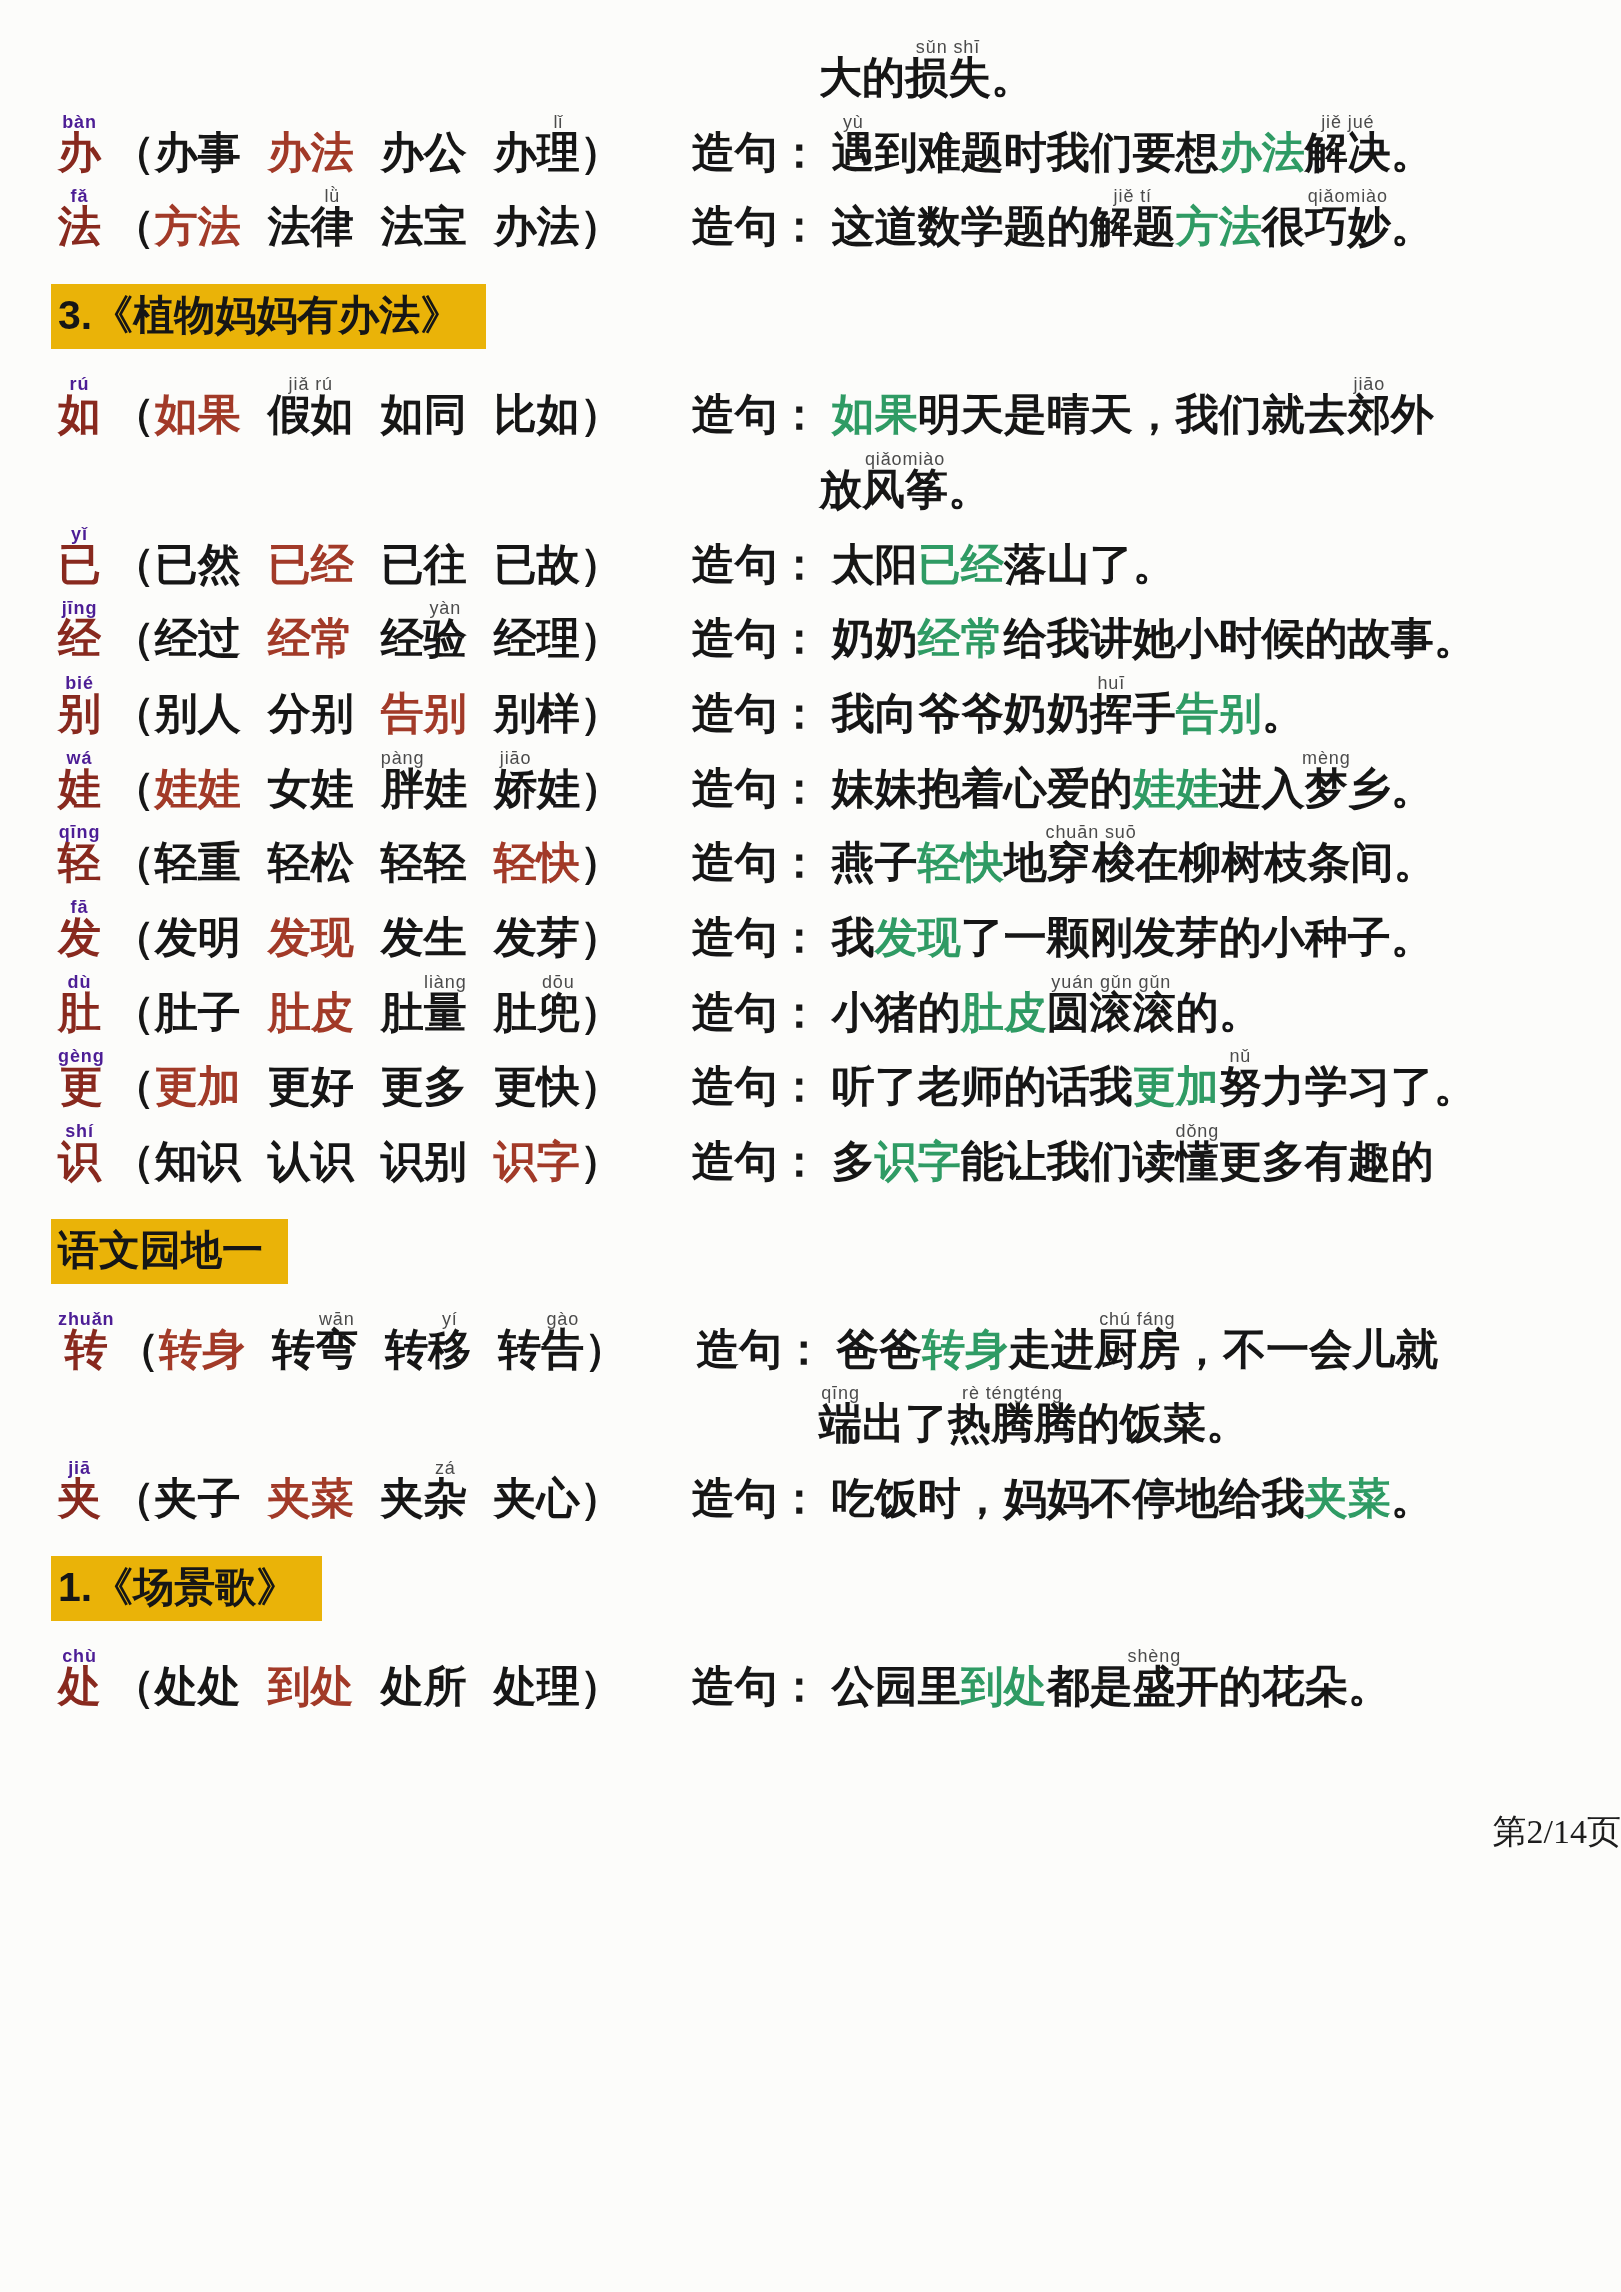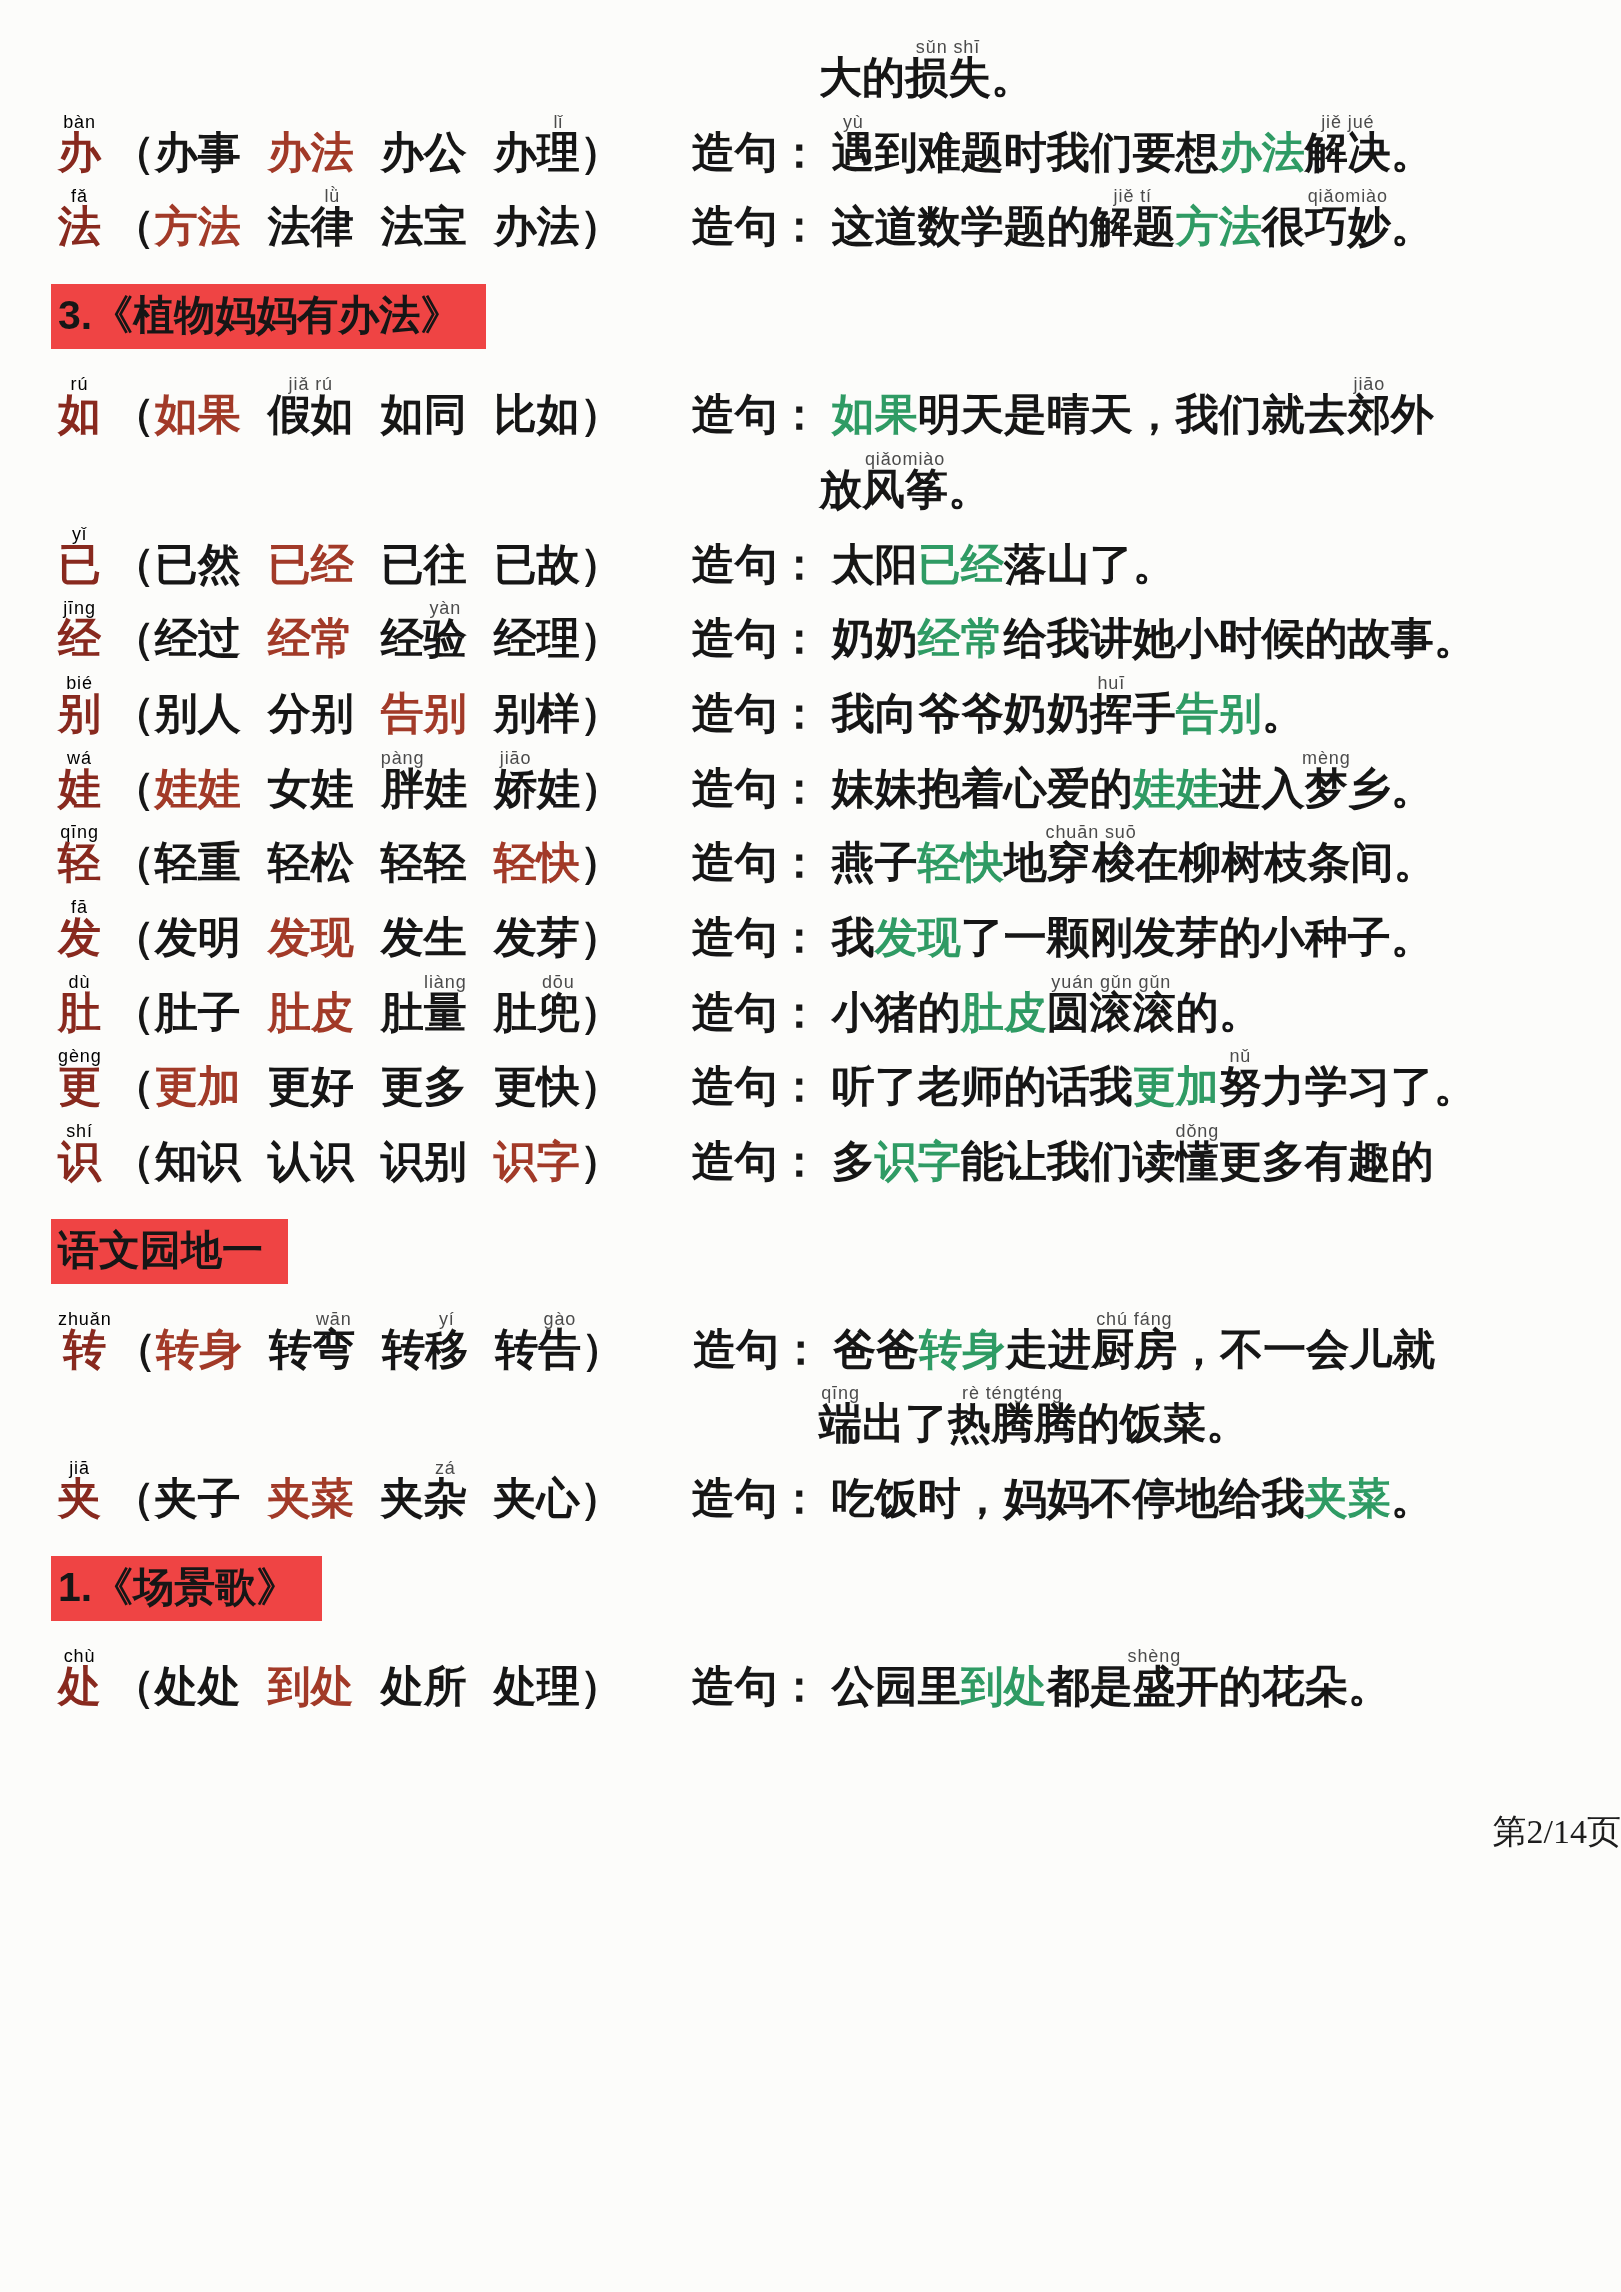--- a/index.html
+++ b/index.html
@@ -6,29 +6,29 @@
   body{
     width:1621px;min-height:2293px;background:#fcfcfa;
     font-family:"Liberation Sans","DejaVu Sans",sans-serif;
     color:#161616;
   }
   .doc{padding:39px 54px 0 58px;}
   .row{white-space:nowrap;margin-bottom:12.5px;font-size:43px;font-weight:600;line-height:1.12;}
   ruby{ruby-position:over;}
   ruby rt{font-size:18px;font-weight:400;color:#4b4b4b;letter-spacing:0.9px;text-align:center;}
   .head{display:inline-block;min-width:52px;color:#88291e;margin-right:1.8px;}
-  .head rt{color:#000000;}
+  .head rt{color:#4c1d95;font-weight:bold;}
   .wg{display:inline-block;width:580px;vertical-align:baseline;}
   .wgap{display:inline-block;width:27px;}
   .zj{display:inline-block;margin-right:11px;font-weight:700;}
   .red{color:#a23a28;}
   .green{color:#2f9b64;}
   .cont{margin:0 0 12.5px 761px;font-size:43px;font-weight:600;line-height:1.12;white-space:nowrap;}
   .subwrap{margin:0;}
-  .sub{display:inline-block;background:#ef4444;padding:9px 25px 10.7px 7.2px;font-size:41px;font-weight:700;margin:21.5px 0 27px -7.2px;line-height:1.1;}
+  .sub{display:inline-block;background:#eab308;padding:9px 25px 10.7px 7.2px;font-size:41px;font-weight:700;margin:21.5px 0 27px -7.2px;line-height:1.1;}
   .unit{text-align:center;font-size:54px;font-weight:700;color:#2e7d52;margin:38px 36px 32px 0;letter-spacing:3.6px;}
   .footer{text-align:right;font-size:34px;margin:99px 0 36px 0;
     font-family:"Liberation Serif","DejaVu Serif",serif;color:#1d1d1d;}
 </style>
 </head>
 <body>
 
 <div class="page">
   <div class="doc" id="doc">
       <div class="cont"><span>大的</span><ruby>损失<rt>sǔn shī</rt></ruby><span>。</span></div>

